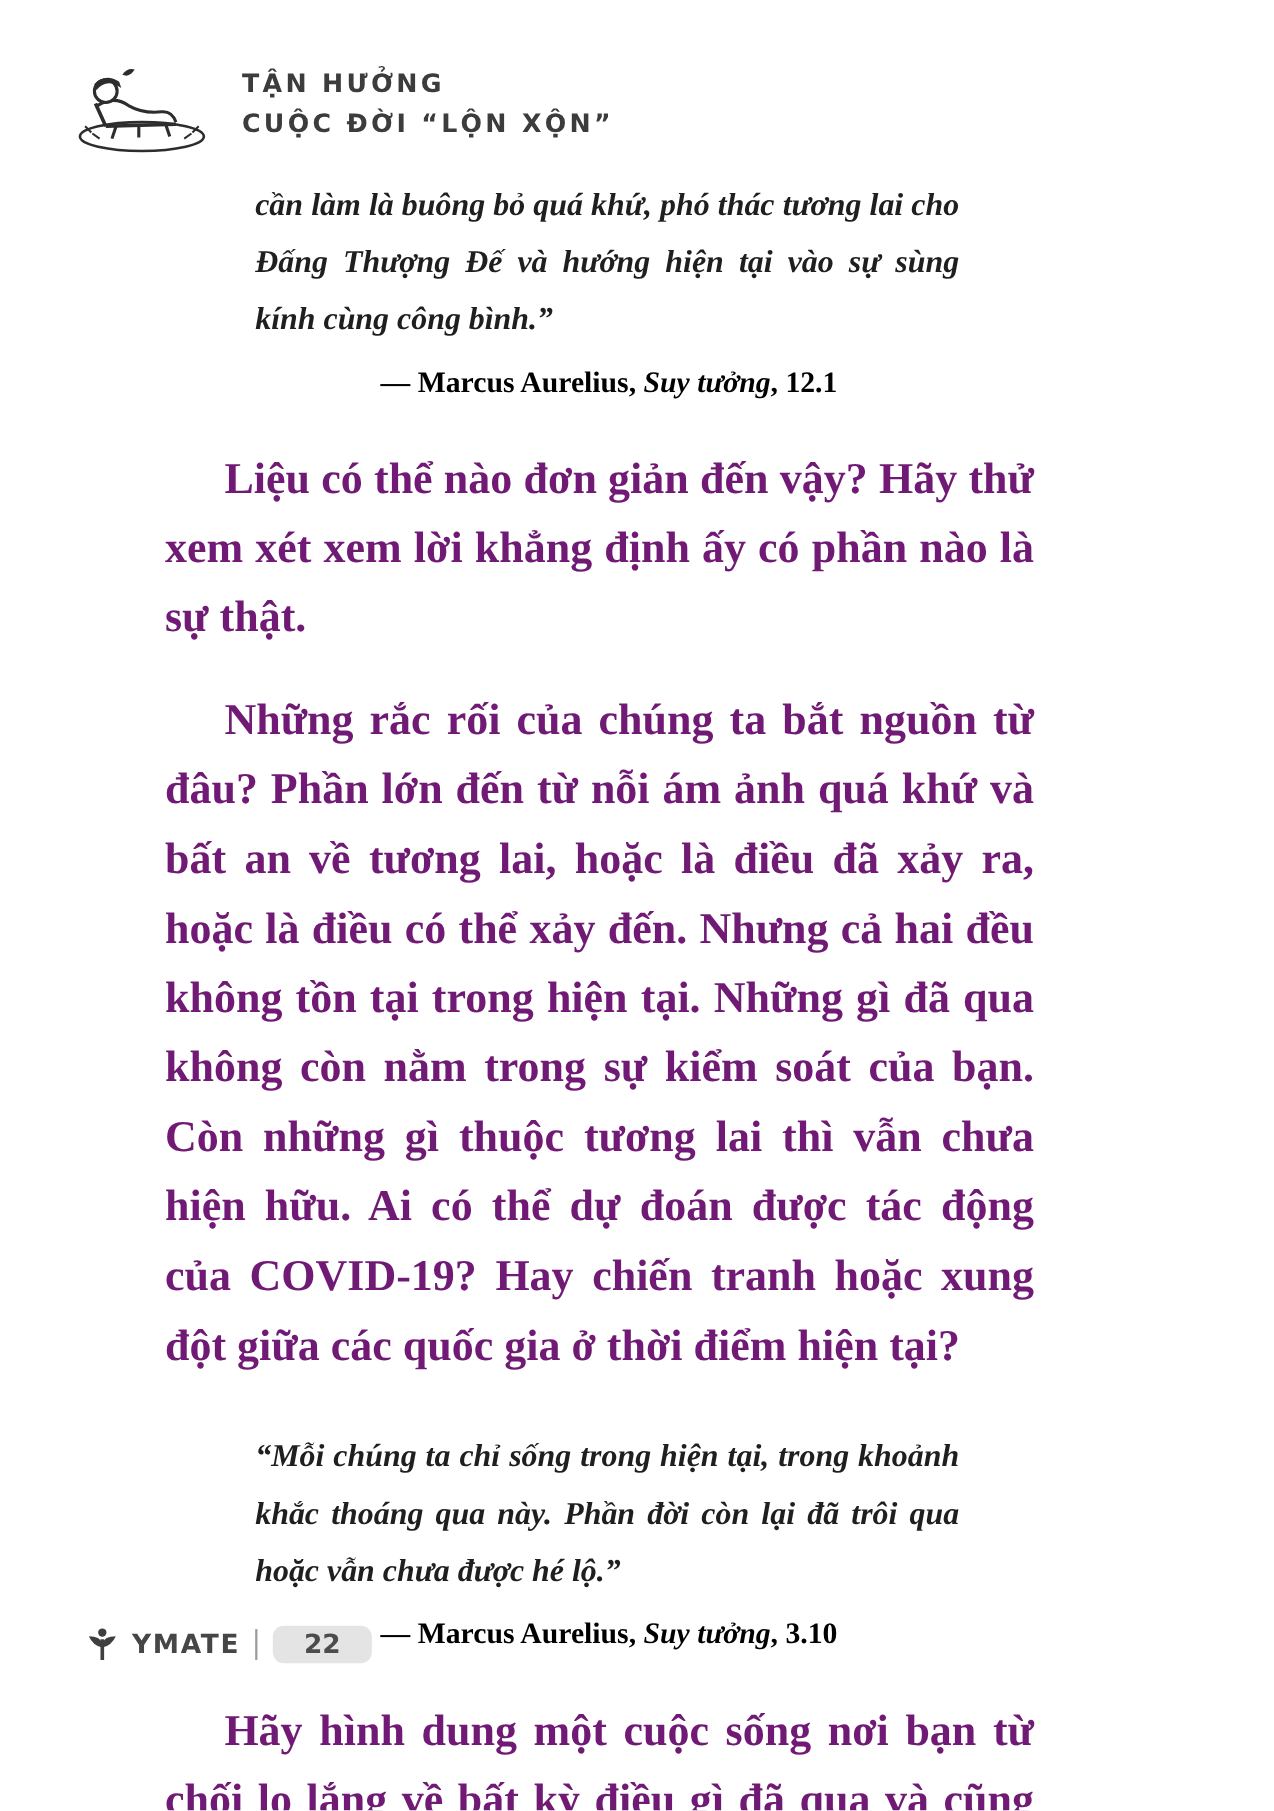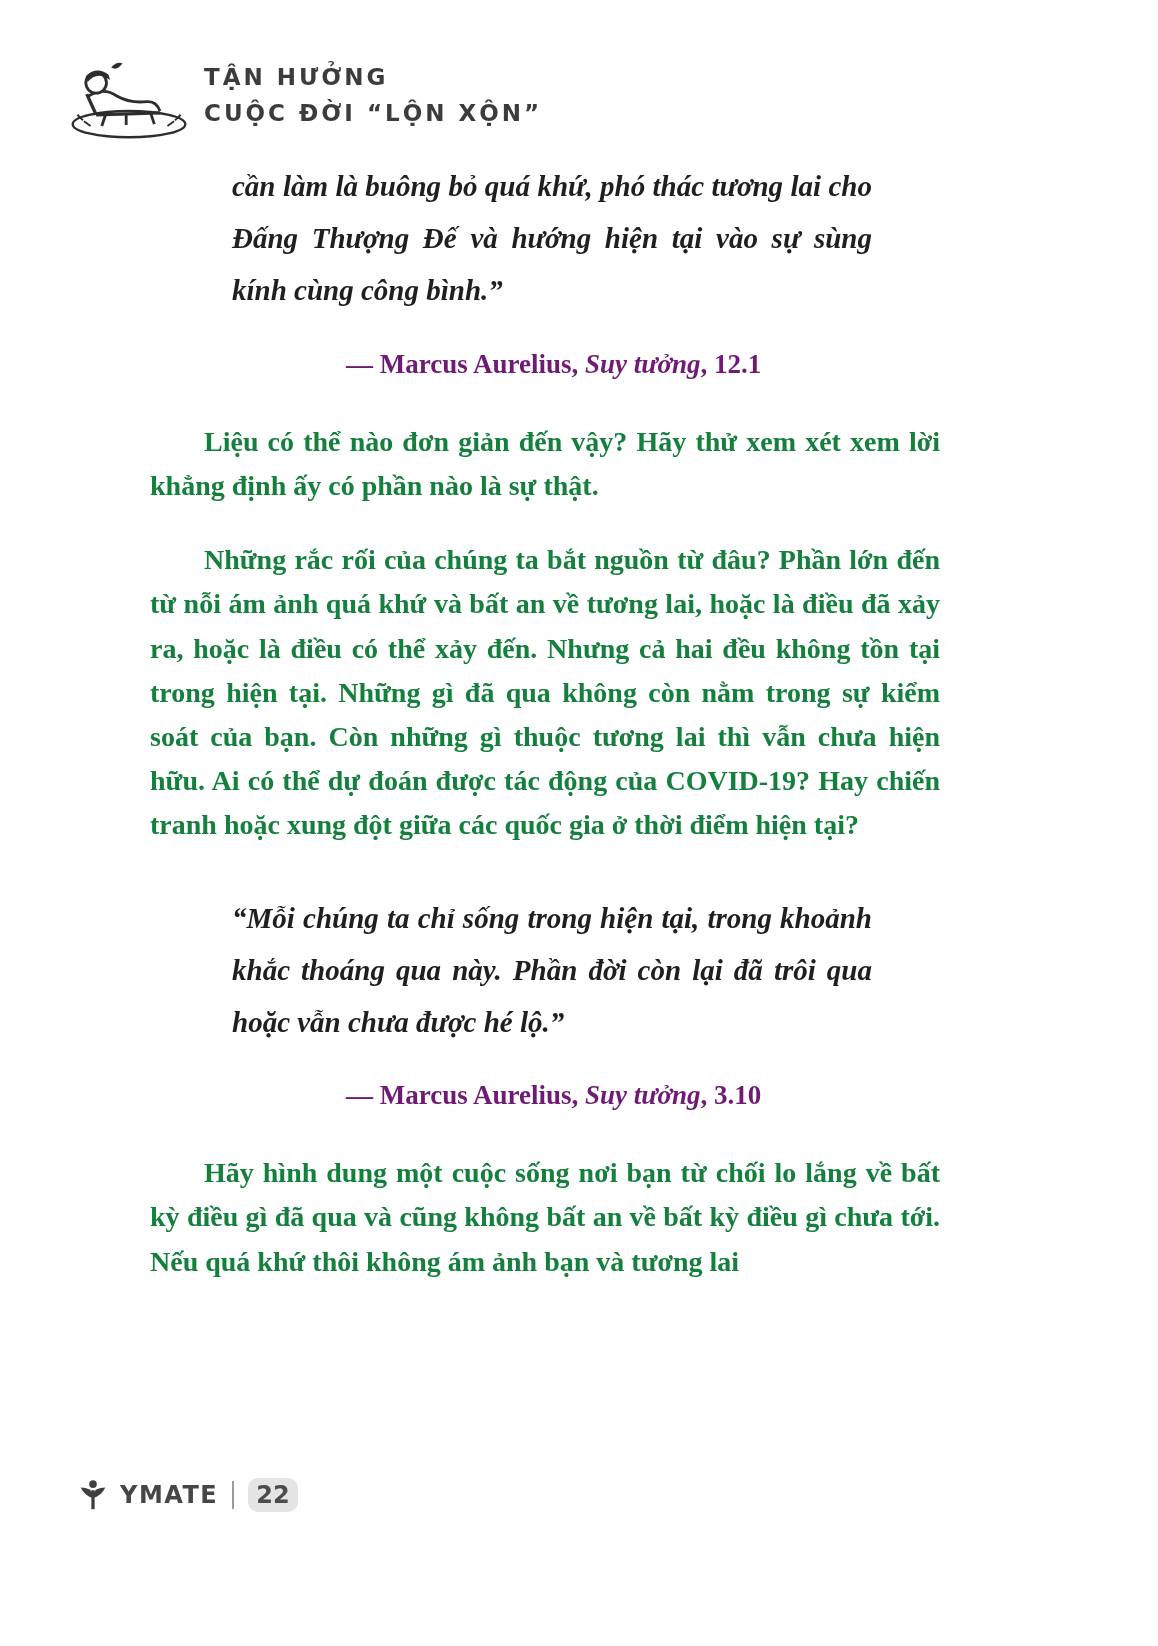--- a/index.html
+++ b/index.html
@@ -17,21 +17,21 @@
     overflow: hidden;
   }
 
   
   .header {
     position: absolute;
     top: 48px;
     left: 68px;
     display: flex;
     align-items: center;
-    gap: 14px;
+    gap: 30px;
   }
   .logo-illustration { width: 122px; height: 96px; flex: 0 0 auto; }
   .book-title {
     font-family: "DejaVu Sans", sans-serif;
     font-weight: 700;
     font-size: 23px;
     letter-spacing: 3px;
     color: #3c3c3c;
     line-height: 1.55;
     text-transform: uppercase;
@@ -48,32 +48,32 @@
   .quote {
     margin: 0 0 0 82px;
     width: 640px;
     font-style: italic;
     font-size: 29px;
     line-height: 1.8;
     text-align: justify;
     color: #1f1f1f;
   }
   .attribution {
-    margin: 32px 0 40px 196px;
+    margin: 15px 0 40px 196px;
     font-size: 27px;
-    color: #701a75;
+    color: #000000;
   }
   .attribution .it { font-style: italic; }
   .para {
     margin: 30px 0;
-    font-size: 28px;
+    font-size: 40px;
     line-height: 1.58;
     text-align: justify;
     text-indent: 54px;
-    color: #15803d;
+    color: #701a75;
   }
   .quote-2 { margin-top: 44px; }
 
   
   .footer {
     position: absolute;
     top: 1478px;
     left: 76px;
     display: flex;
     align-items: center;
@@ -88,21 +88,21 @@
   }
   .footer-divider {
     width: 2px;
     height: 28px;
     background: #9a9a9a;
     margin: 0 14px;
   }
   .page-number {
     background: #e4e4e4;
     border-radius: 10px;
-    padding: 3px 8px;
+    padding: 3px 28px;
     font-size: 24px;
     font-weight: 600;
     color: #4c4c4c;
   }
 </style>
 </head>
 <body>
 
 <div class="page">
 

